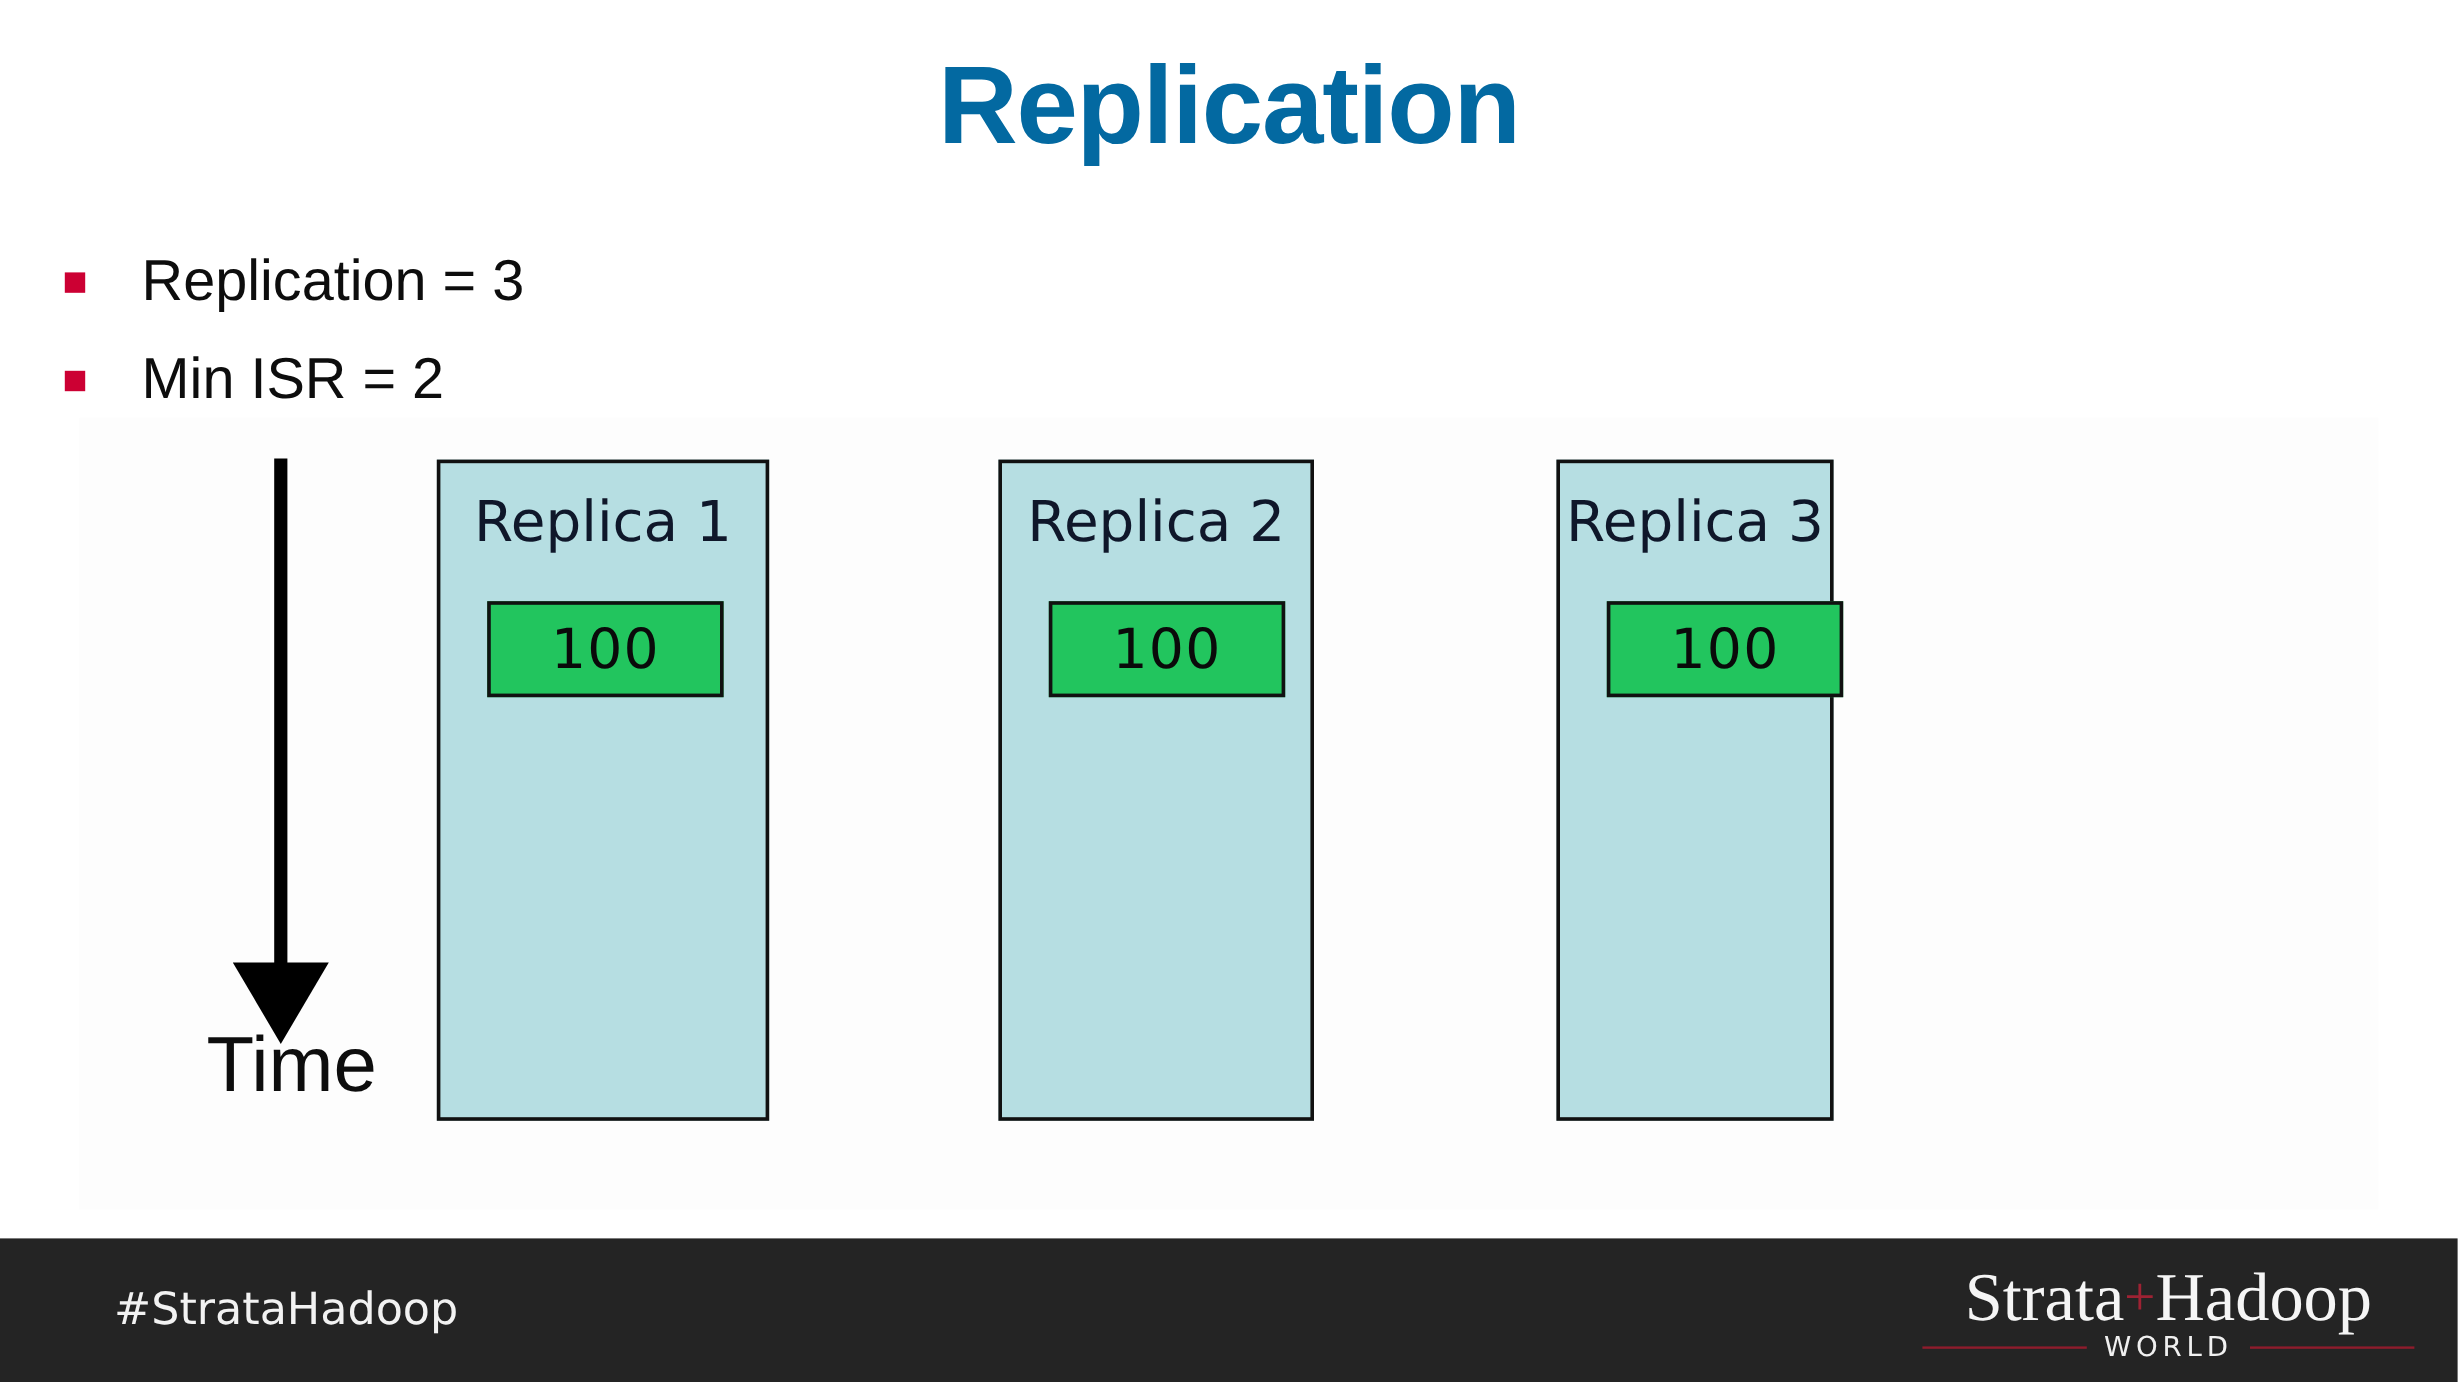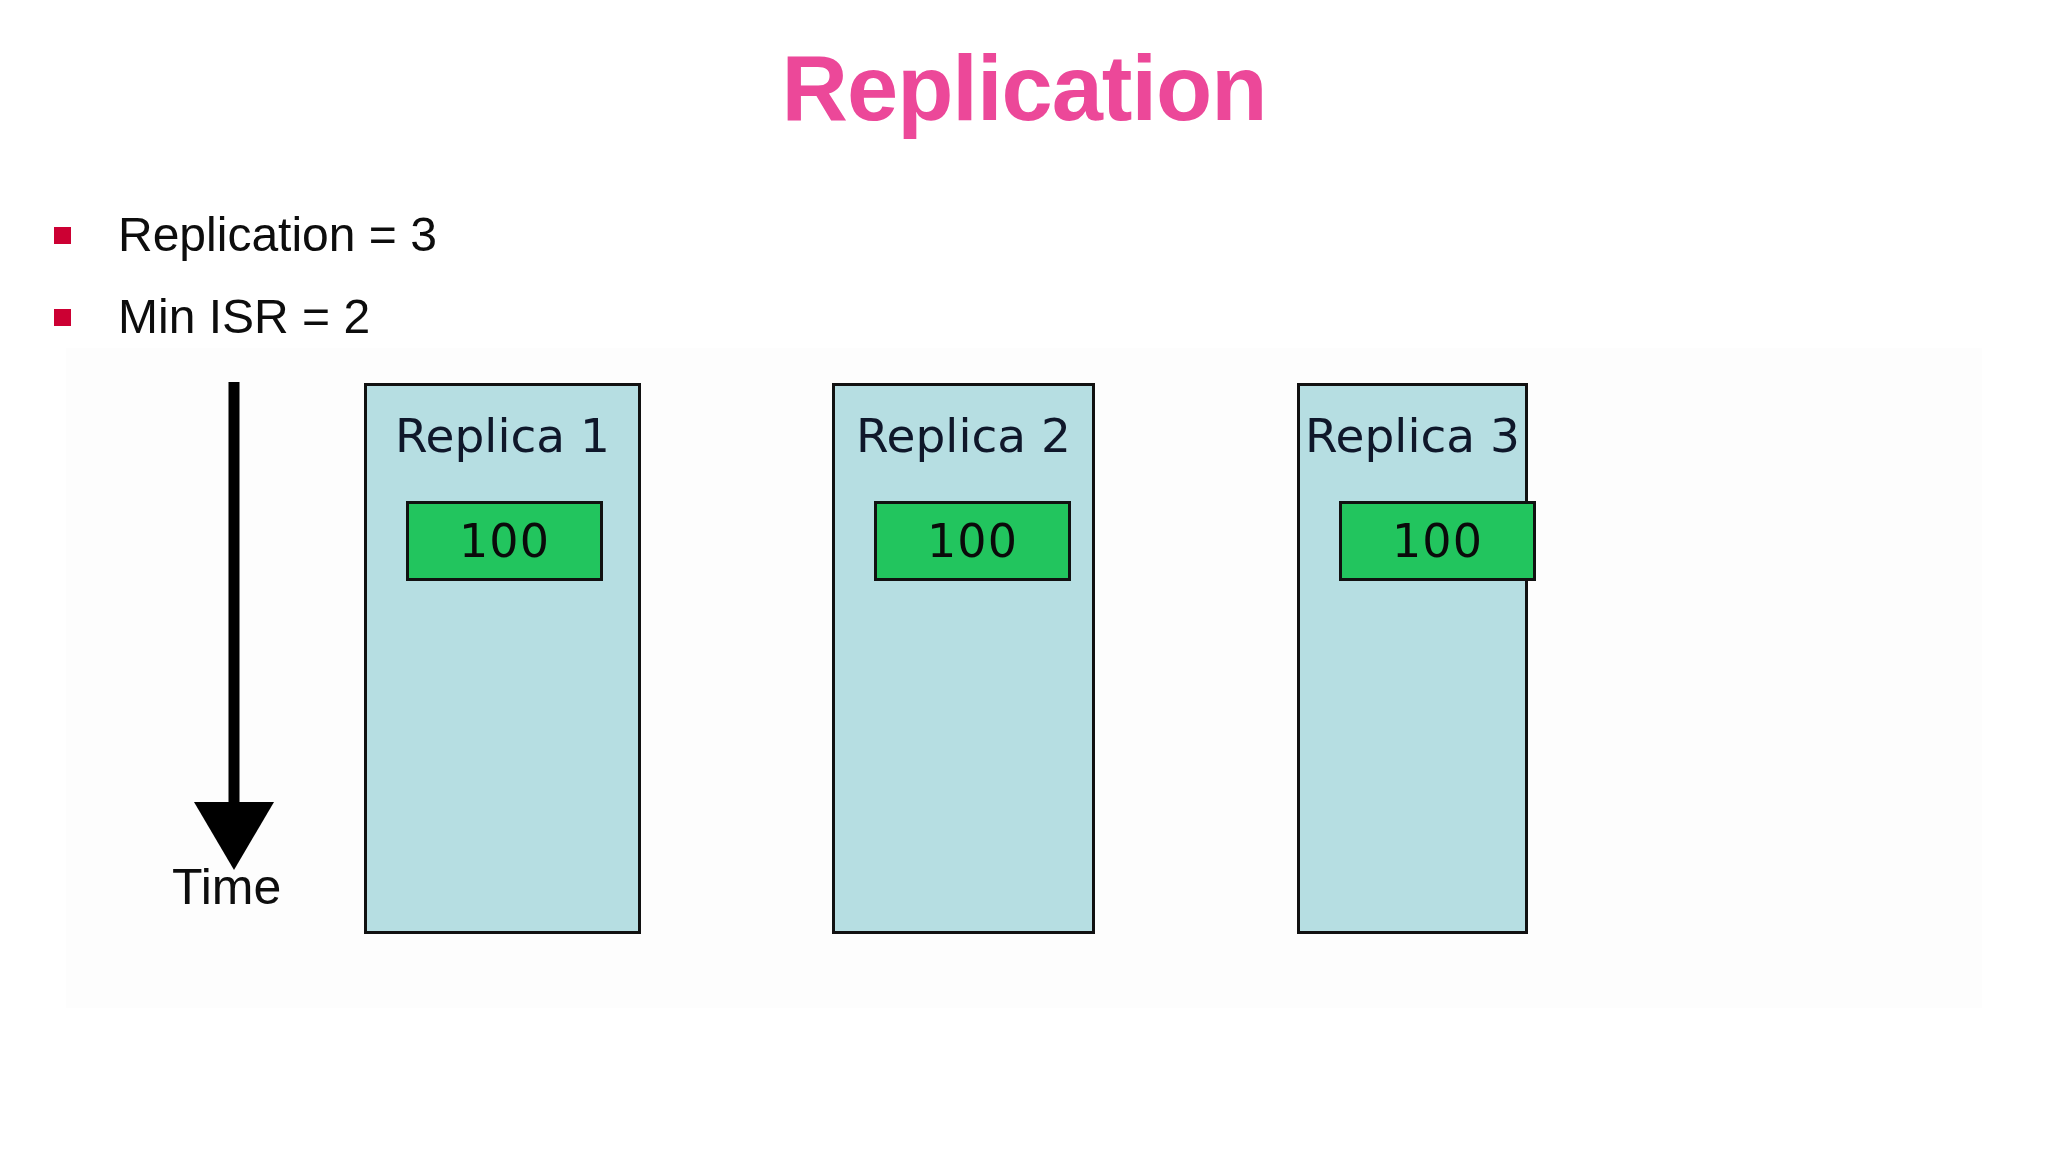--- a/index.html
+++ b/index.html
@@ -28,21 +28,21 @@
     position: absolute;
     left: 0;
     top: 36px;
     width: 2048px;
     text-align: center;
     font-family: "Liberation Sans", sans-serif;
     font-weight: bold;
     font-size: 92px;
     line-height: 104px;
     letter-spacing: -1px;
-    color: #ec4899;
+    color: #0369a1;
     white-space: nowrap;
   }
 
   
   .bullet-list {
     position: absolute;
     left: 54px;
     top: 194px;
     width: 900px;
   }
@@ -83,21 +83,21 @@
     left: 150px;
     top: 370px;
     width: 230px;
     height: 560px;
   }
   .time-label {
     position: absolute;
     left: 172px;
     top: 858px;
     font-family: "Liberation Sans", sans-serif;
-    font-size: 50px;
+    font-size: 65px;
     line-height: 58px;
     color: #0d0d0d;
     white-space: nowrap;
   }
 
   
   .replica-box {
     position: absolute;
     top: 383px;
     height: 551px;
@@ -254,14 +254,26 @@
     </div>
   </div>
 
   <div class="replica-box r3">
     <div class="replica-title">Replica 3</div>
     <div class="value-cell">
       <span class="value-cell-text">100</span>
     </div>
   </div>
 
+  <div class="footer-bar">
+    <div class="footer-hashtag">#StrataHadoop</div>
+
+    <div class="footer-logo">
+      <div class="logo-main"><span>Strata</span><span class="logo-plus">+</span><span>Hadoop</span></div>
+      <div class="logo-sub">
+        <span class="logo-rule"></span>
+        <span class="logo-world">WORLD</span>
+        <span class="logo-rule"></span>
+      </div>
+    </div>
+  </div>
 
 </div>
 
 </body></html>

